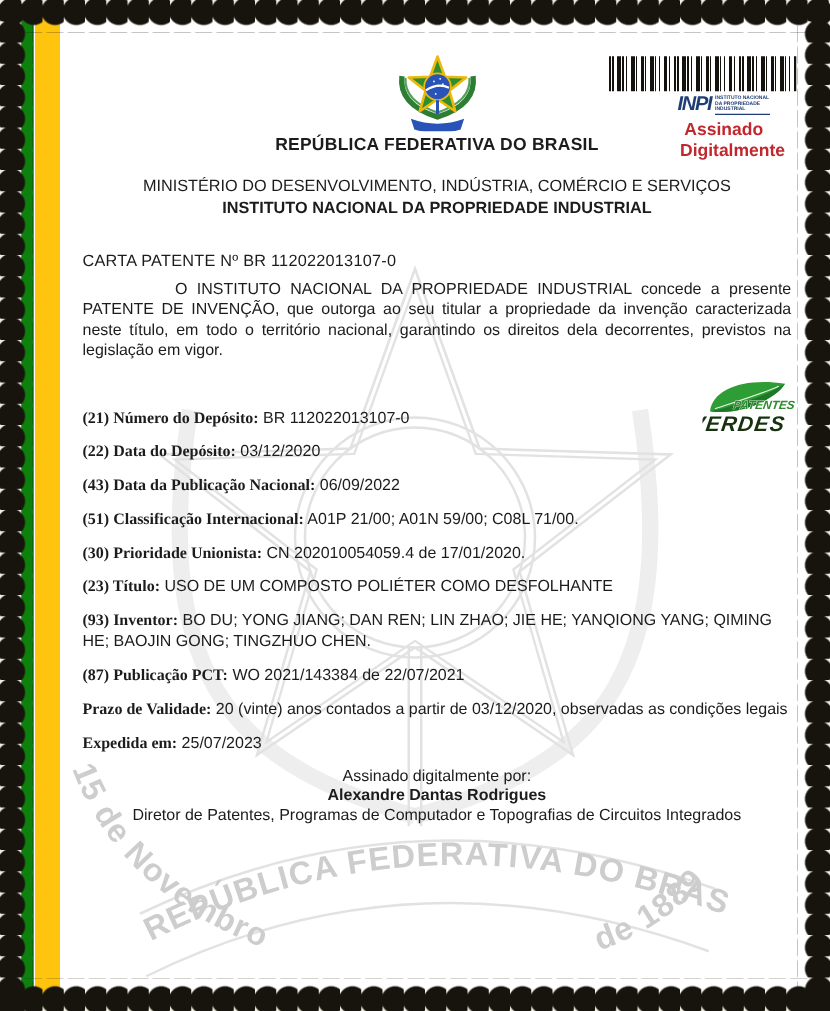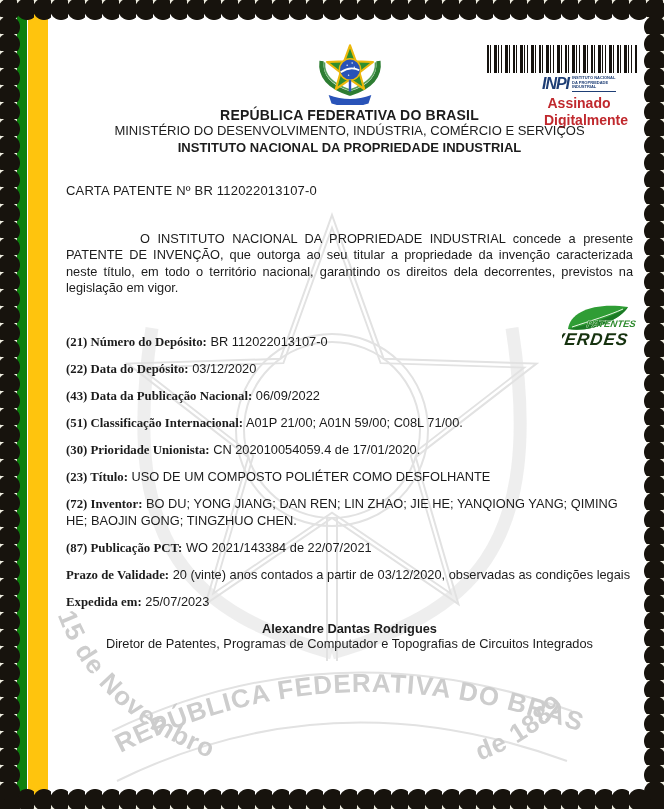--- a/index.html
+++ b/index.html
@@ -30,26 +30,26 @@
   .wm-line { fill:none; stroke:#e2e2e2; stroke-width:2; }
   .wm-thick { fill:none; stroke:#e7e7e7; stroke-width:13; opacity:.7; }
   .wm-text { fill:#cdcdcd; font-weight:bold; letter-spacing:1px; }
 
   .content { position:relative; z-index:3; padding:0 14px 0 49px; color:#1c1c1c; }
 
   .arms { display:block; margin:28px auto 0; }
 
   .hdr { text-align:center; }
   .hdr-republic { margin-top:2px; font-size:14px; font-weight:bold; letter-spacing:.2px; }
-  .hdr-ministry { margin-top:0; font-size:13px; }
+  .hdr-ministry { margin-top:18px; font-size:13px; }
   .hdr-institute { margin-top:2px; font-size:13px; font-weight:bold; }
 
   .patent-title { margin-top:28px; font-size:13px; letter-spacing:.2px; }
 
-  .grant { margin-top:33px; font-size:12.8px; line-height:1.28; text-align:justify; text-indent:74px; }
+  .grant { margin-top:7px; font-size:12.8px; line-height:1.28; text-align:justify; text-indent:74px; }
 
   .fields { margin-top:37px; }
   .field { font-size:12.8px; line-height:1.3; margin-bottom:10.5px; }
   .field b { font-weight:bold;font-family:Liberation Serif, serif; }
 
   .signature { margin-top:6px; text-align:center; font-size:12.8px; line-height:1.18; }
   .sig-name { font-weight:bold; }
 
   
   .barcode { position:absolute; top:32px; right:10px; width:150px; height:28px; z-index:3;
@@ -143,27 +143,28 @@
 
       <p class="grant">O INSTITUTO NACIONAL DA PROPRIEDADE INDUSTRIAL concede a presente PATENTE DE INVENÇÃO, que outorga ao seu titular a propriedade da invenção caracterizada neste título, em todo o território nacional, garantindo os direitos dela decorrentes, previstos na legislação em vigor.</p>
 
       <div class="fields">
         <p class="field"><b>(21) Número do Depósito:</b> <span>BR 112022013107-0</span></p>
         <p class="field"><b>(22) Data do Depósito:</b> <span>03/12/2020</span></p>
         <p class="field"><b>(43) Data da Publicação Nacional:</b> <span>06/09/2022</span></p>
         <p class="field"><b>(51) Classificação Internacional:</b> <span>A01P 21/00; A01N 59/00; C08L 71/00.</span></p>
         <p class="field"><b>(30) Prioridade Unionista:</b> <span>CN 202010054059.4 de 17/01/2020.</span></p>
         <p class="field"><b>(23) Título:</b> <span>USO DE UM COMPOSTO POLIÉTER COMO DESFOLHANTE</span></p>
-        <p class="field"><b>(72) Inventor:</b> <span>BO DU; YONG JIANG; DAN REN; LIN ZHAO; JIE HE; YANQIONG YANG; QIMING HE; BAOJIN GONG; TINGZHUO CHEN.</span></p>
+        <p class="field"><b>(93) Inventor:</b> <span>BO DU; YONG JIANG; DAN REN; LIN ZHAO; JIE HE; YANQIONG YANG; QIMING HE; BAOJIN GONG; TINGZHUO CHEN.</span></p>
         <p class="field"><b>(87) Publicação PCT:</b> <span>WO 2021/143384 de 22/07/2021</span></p>
         <p class="field"><b>Prazo de Validade:</b> <span>20 (vinte) anos contados a partir de 03/12/2020, observadas as condições legais</span></p>
         <p class="field"><b>Expedida em:</b> <span>25/07/2023</span></p>
       </div>
 
       <div class="signature">
+        <div>Assinado digitalmente por:</div>
         <div class="sig-name">Alexandre Dantas Rodrigues</div>
         <div>Diretor de Patentes, Programas de Computador e Topografias de Circuitos Integrados</div>
       </div>
 
     </div>
   </div>
 
   <div class="edge edge-top"></div>
   <div class="edge edge-bottom"></div>
   <div class="edge edge-left"></div>

